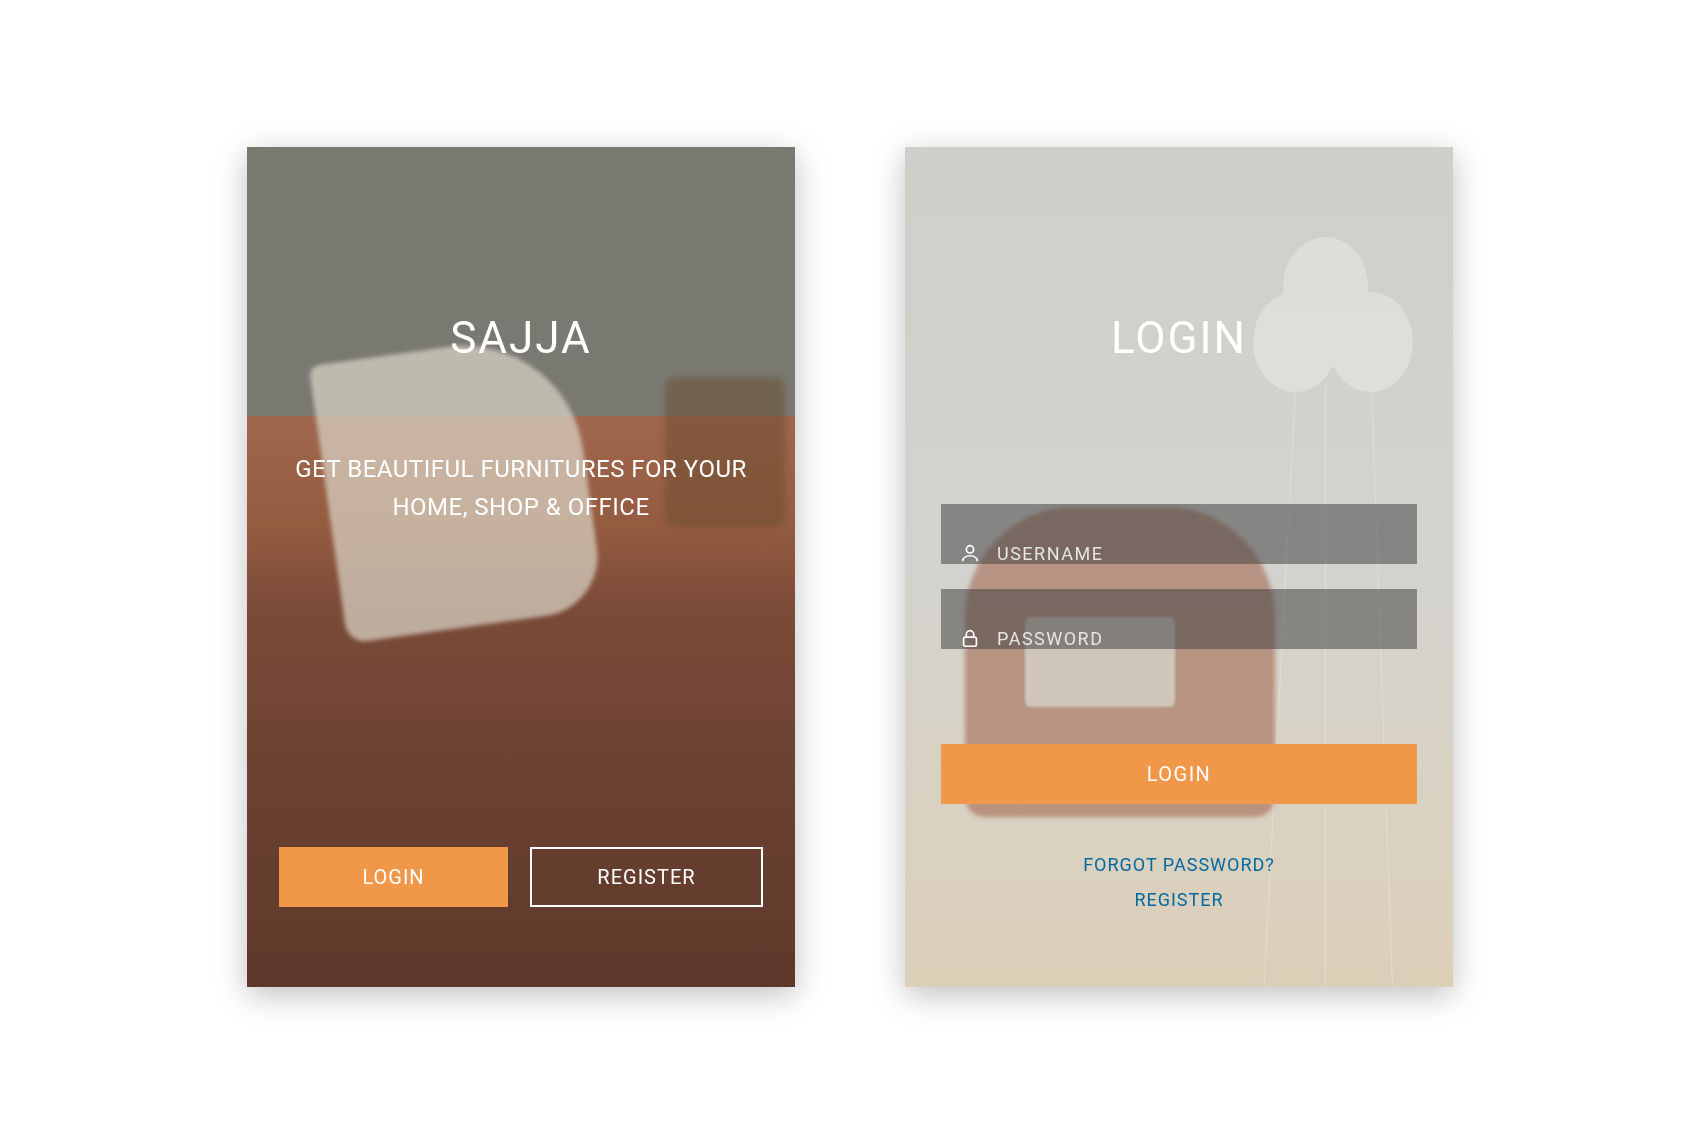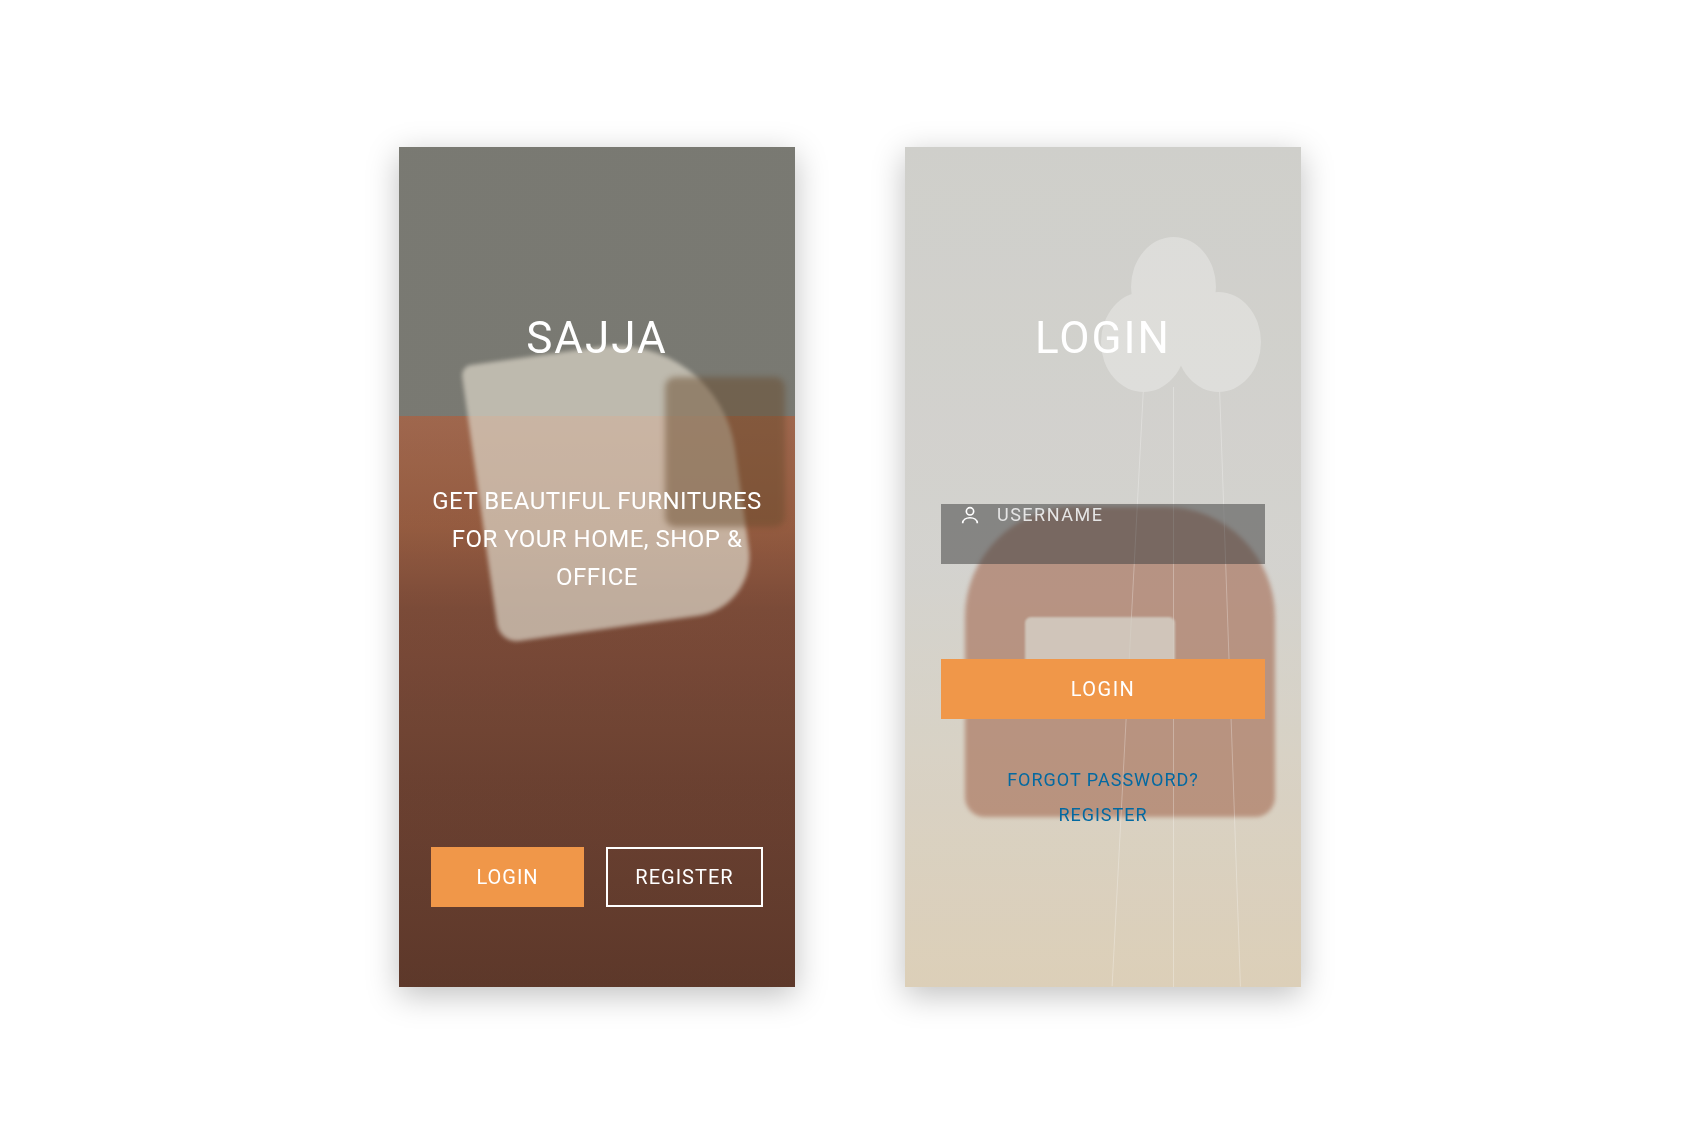--- a/index.html
+++ b/index.html
@@ -11,21 +11,21 @@
       width: 1700px;
       height: 1133px;
       background: #ffffff;
       font-family: -apple-system, BlinkMacSystemFont, "Segoe UI", Roboto, Helvetica, Arial, sans-serif;
       display: flex;
       align-items: center;
       justify-content: center;
       gap: 110px;
     }
     .screen {
-      width: 396px;
+      width: 548px;
       height: 840px;
       position: relative;
       box-shadow: 0 8px 30px rgba(0,0,0,0.25);
       overflow: hidden;
       display: flex;
       flex-direction: column;
     }
     
     .screen1-bg {
       position: absolute;
@@ -131,21 +131,21 @@
       align-items: center;
     }
     .brand {
       margin-top: 165px;
       font-size: 44px;
       font-weight: 400;
       letter-spacing: 2px;
       color: #ffffff;
     }
     .tagline {
-      margin-top: 118px;
+      margin-top: 86px;
       font-size: 24px;
       font-weight: 400;
       text-align: center;
       line-height: 1.6;
       padding: 0 28px;
       color: #ffffff;
       letter-spacing: 0.5px;
     }
     .btn-row {
       position: absolute;
@@ -187,21 +187,21 @@
     .form {
       margin-top: 140px;
       width: 100%;
       padding: 0 36px;
       display: flex;
       flex-direction: column;
       gap: 25px;
     }
     .input-group {
       display: flex;
-      align-items: flex-start;
+      align-items: flex-end;
       height: 60px;
       background: rgba(70,70,70,0.55);
       padding: 0 18px;
       gap: 16px;
     }
     .input-icon {
       width: 22px;
       height: 22px;
       fill: none;
       stroke: #ffffff;
@@ -282,20 +282,27 @@
   <div class="content">
     <div class="login-title">LOGIN</div>
     <div class="form">
       <div class="input-group">
         <svg class="input-icon" viewBox="0 0 24 24">
           <circle cx="12" cy="8" r="4"></circle>
           <path d="M4 21c0-4 4-6 8-6s8 2 8 6"></path>
         </svg>
         <input class="input" type="text" placeholder="USERNAME" style="">
       </div>
+      <div class="input-group">
+        <svg class="input-icon" viewBox="0 0 24 24">
+          <rect x="5" y="11" width="14" height="10" rx="2"></rect>
+          <path d="M8 11V8a4 4 0 0 1 8 0v3"></path>
+        </svg>
+        <input class="input" type="password" placeholder="PASSWORD" style="">
+      </div>
     </div>
     <button class="btn-login">LOGIN</button>
     <div class="links">
       <div class="link">FORGOT PASSWORD?</div>
       <div class="link">REGISTER</div>
     </div>
   </div>
 </div>
 
 </body></html>

